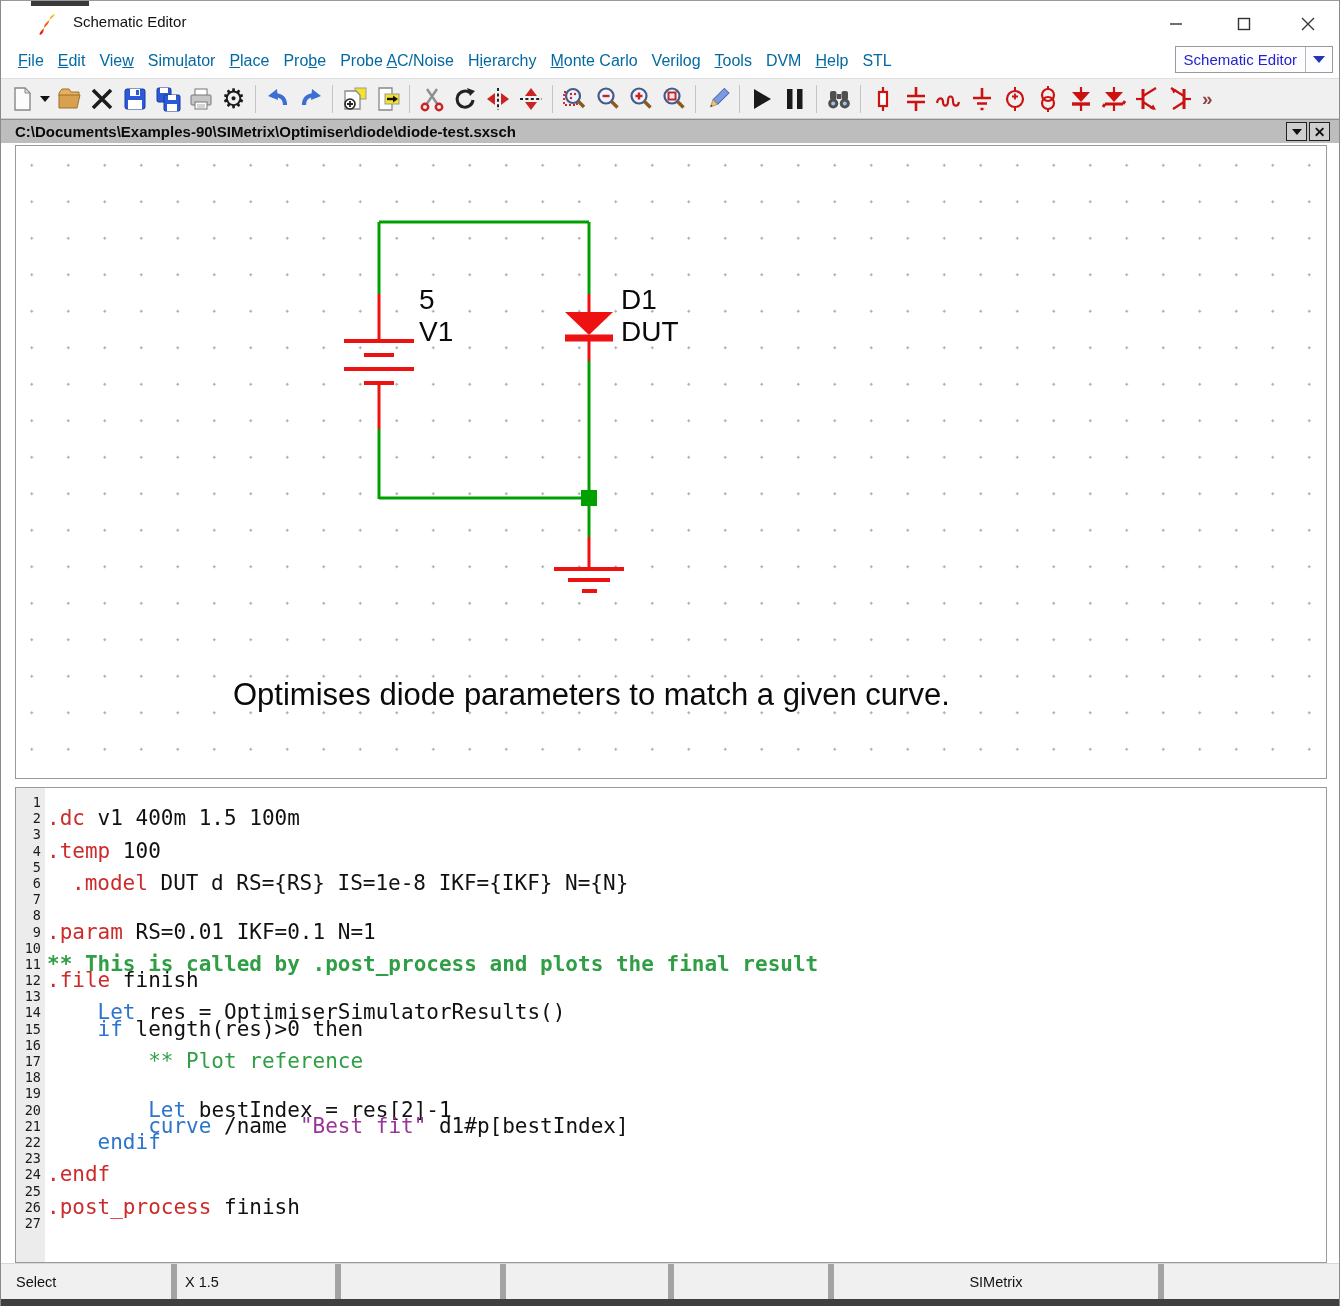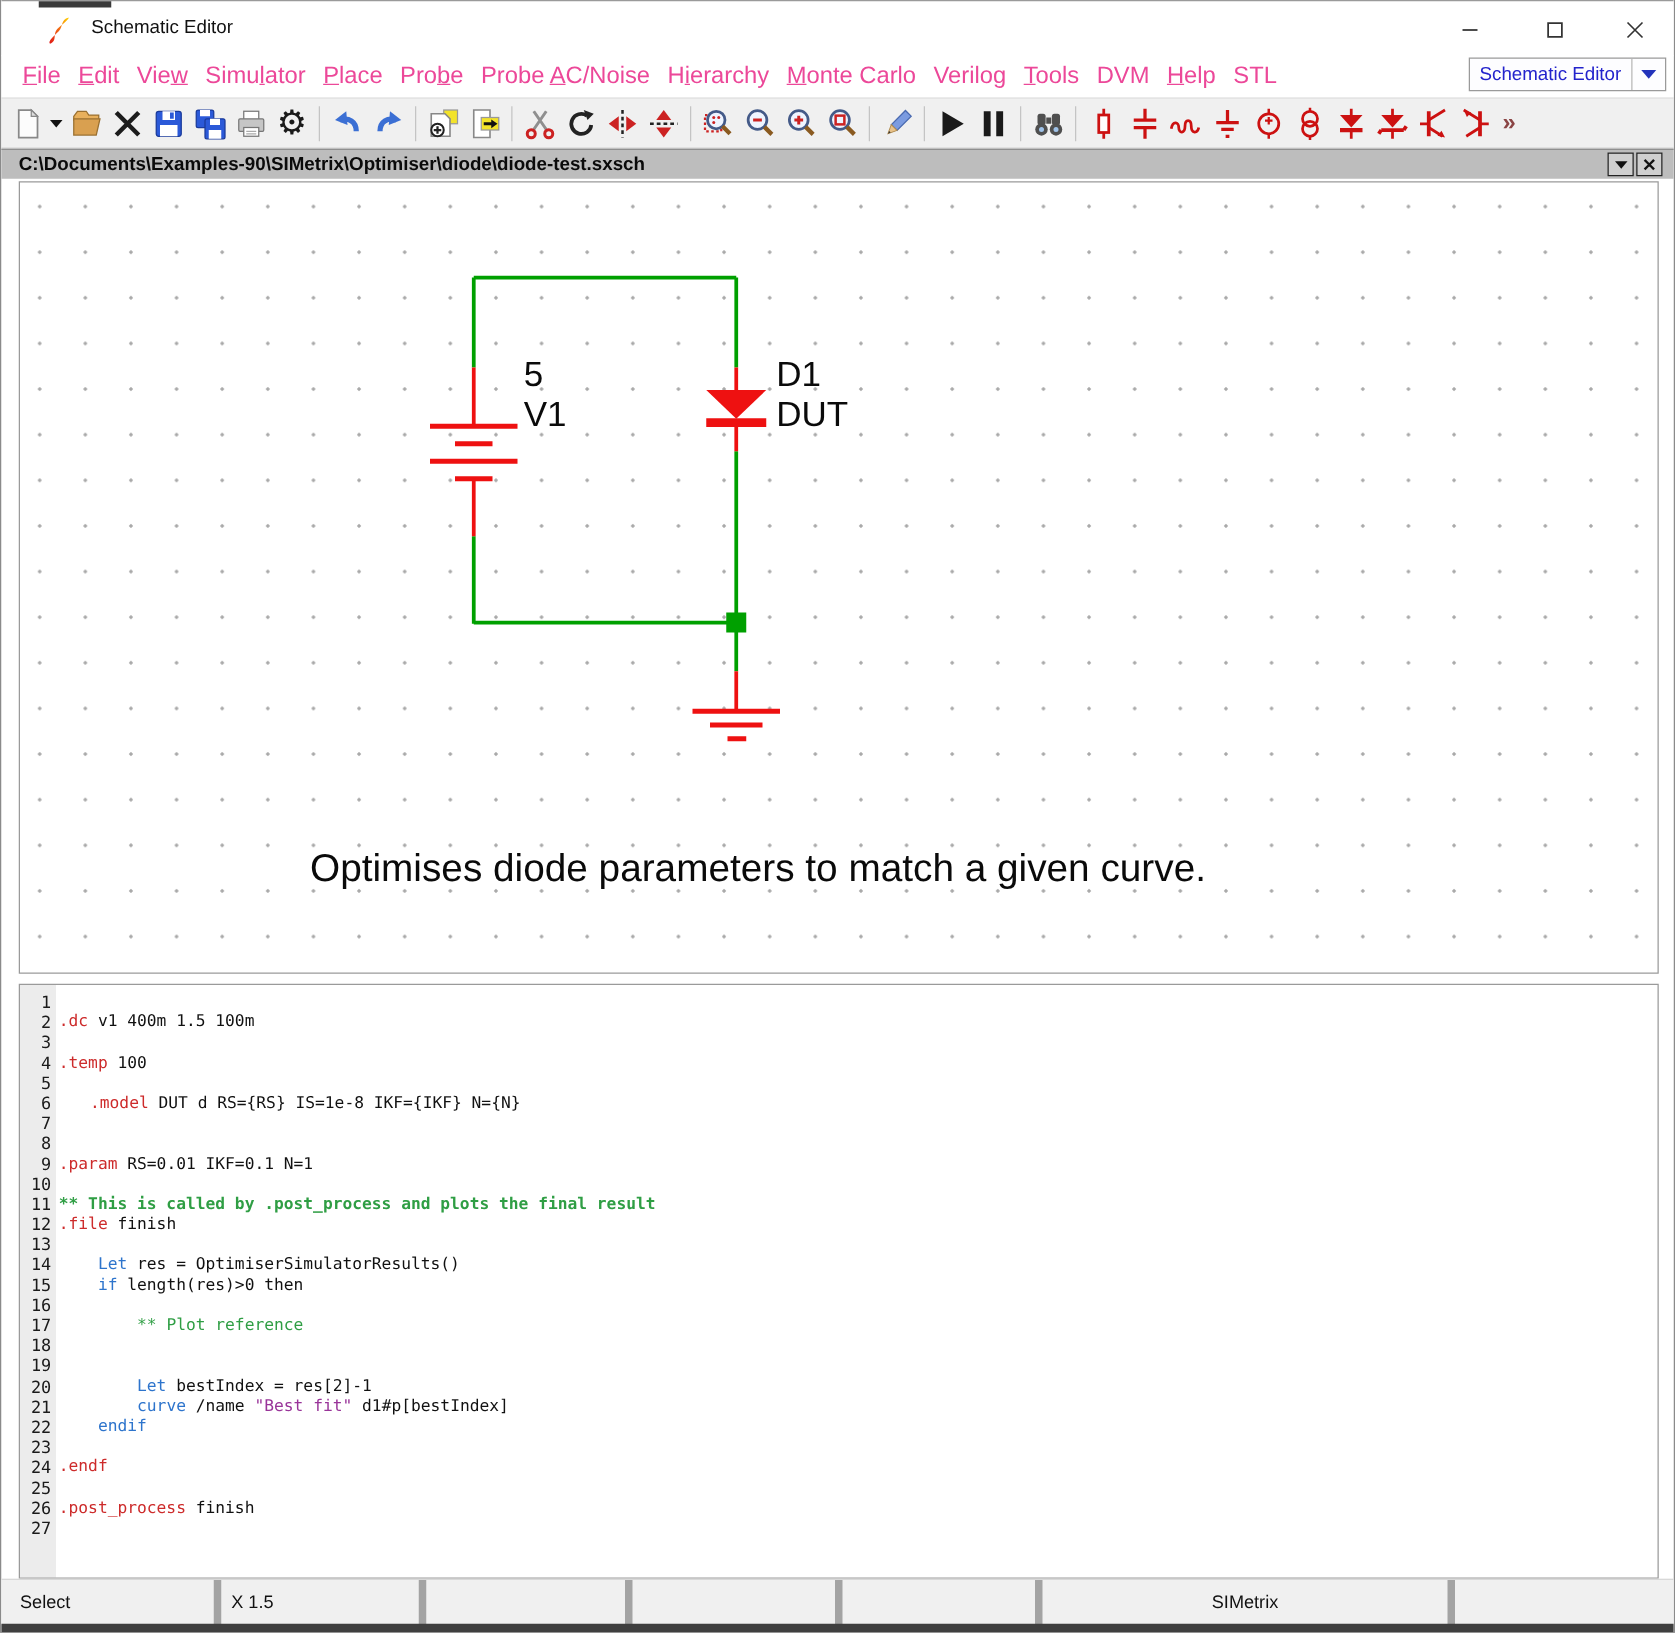--- a/index.html
+++ b/index.html
@@ -8,21 +8,21 @@
     border-left:1px solid #8a8a8a;border-right:1px solid #8a8a8a;box-sizing:border-box;}
   
   .titlebar{position:absolute;left:0;top:0;width:100%;height:44px;background:#fff;border-top:1px solid #9a9a9a;}
   .top-sliver{position:absolute;left:30px;top:0;width:58px;height:5px;background:#3a3a3a;}
   .app-logo{position:absolute;left:32px;top:10px;}
   .title-text{position:absolute;left:72px;top:12px;font-size:15px;color:#111;}
   .win-btn{position:absolute;top:8px;width:46px;height:30px;display:flex;align-items:center;justify-content:center;}
   .wb-min{right:140px}.wb-max{right:72px}.wb-close{right:8px}
   
   .menubar{position:absolute;left:0;top:44px;width:100%;height:34px;background:#fff;display:flex;align-items:center;padding-left:10px;box-sizing:border-box;}
-  .menu-item{font-size:19px;color:#ec4899;padding:0 7px;white-space:nowrap;}
+  .menu-item{font-size:16px;color:#0369a1;padding:0 7px;white-space:nowrap;}
   .mode-combo{position:absolute;right:6px;top:2px;height:25px;display:flex;align-items:center;border:1px solid #9a9a9a;background:#fdfdff;}
   .mode-combo .label{color:#2323cc;font-size:15px;padding:0 8px;}
   .mode-combo .divider{width:1px;height:25px;background:#b8b8b8;}
   .mode-combo .arrow{width:0;height:0;border-left:6px solid transparent;border-right:6px solid transparent;border-top:7px solid #2333bb;margin:0 7px;}
   
   .toolbar{position:absolute;left:0;top:78px;width:100%;height:41px;background:#f0f0f0;border-top:1px solid #e0e0e0;border-bottom:1px solid #cfcfcf;display:flex;align-items:center;padding-left:4px;box-sizing:border-box;}
   .tbtn{width:33px;height:34px;display:flex;align-items:center;justify-content:center;flex:0 0 auto;}
   .tbtn.narrow{width:14px;}
   .tsep{width:1px;height:28px;background:#c4c4c4;margin:0 5px;flex:0 0 auto;}
   .caret-down{width:0;height:0;border-left:5px solid transparent;border-right:5px solid transparent;border-top:6px solid #111;}
@@ -32,27 +32,27 @@
   .pathbar{position:absolute;left:0;top:119px;width:100%;height:24px;background:#bdbdbd;border-top:1px solid #8f8f8f;display:flex;align-items:center;box-sizing:border-box;}
   .path-text{font-size:15px;font-weight:bold;color:#0a0a0a;padding-left:14px;}
   .pb-btn{position:absolute;top:2px;width:21px;height:19px;background:#cfcfcf;border:1.5px solid #222;display:flex;align-items:center;justify-content:center;box-sizing:border-box;}
   .pb-down{right:32px}.pb-close{right:9px}
   .pb-down .caret-down{border-top-color:#111;}
   .pb-x{font-size:14px;font-weight:bold;color:#111;line-height:1;}
   
   .schem-canvas{position:absolute;left:14px;top:145px;width:1312px;height:634px;background:#fff;border:1px solid #9a9a9a;box-sizing:border-box;
     background-image:radial-gradient(#a8a8a8 1.2px,transparent 1.4px);background-size:36.5px 36.5px;background-position:34px 1px;}
   .schem-label{position:absolute;font-size:28px;color:#0a0a0a;line-height:1;white-space:nowrap;}
-  .schem-caption{position:absolute;left:232px;top:531px;font-size:31px;color:#0a0a0a;white-space:nowrap;}
+  .schem-caption{position:absolute;left:217px;top:531px;font-size:31px;color:#0a0a0a;white-space:nowrap;}
   
   .codepanel{position:absolute;left:14px;top:787px;width:1312px;height:476px;border:1px solid #9a9a9a;box-sizing:border-box;
     background:linear-gradient(to right,#ececec 29px,#ffffff 29px);overflow:hidden;padding-top:6px;}
   .code-row{display:flex;height:16.2px;line-height:16.2px;font-family:"DejaVu Sans Mono","Liberation Mono",monospace;}
   .line-num{width:25px;flex:0 0 auto;text-align:right;padding-right:6px;font-size:13.5px;color:#1a1a1a;}
-  .line-text{white-space:pre;font-size:13px;}
+  .line-text{white-space:pre;font-size:21px;}
   
   .statusbar{position:absolute;left:0;top:1263px;width:100%;height:36px;background:#f0f0f0;border-top:1px solid #d8d8d8;display:flex;}
   .status-sec{height:100%;display:flex;align-items:center;border-right:6px solid #a3a3a3;box-sizing:border-box;font-size:14.5px;color:#111;}
   .bottom-strip{position:absolute;left:0;top:1299px;width:100%;height:7px;background:#3f3f3f;}
   svg{display:block;}
 </style>
 </head>
 <body>
 
 <div class="window">

